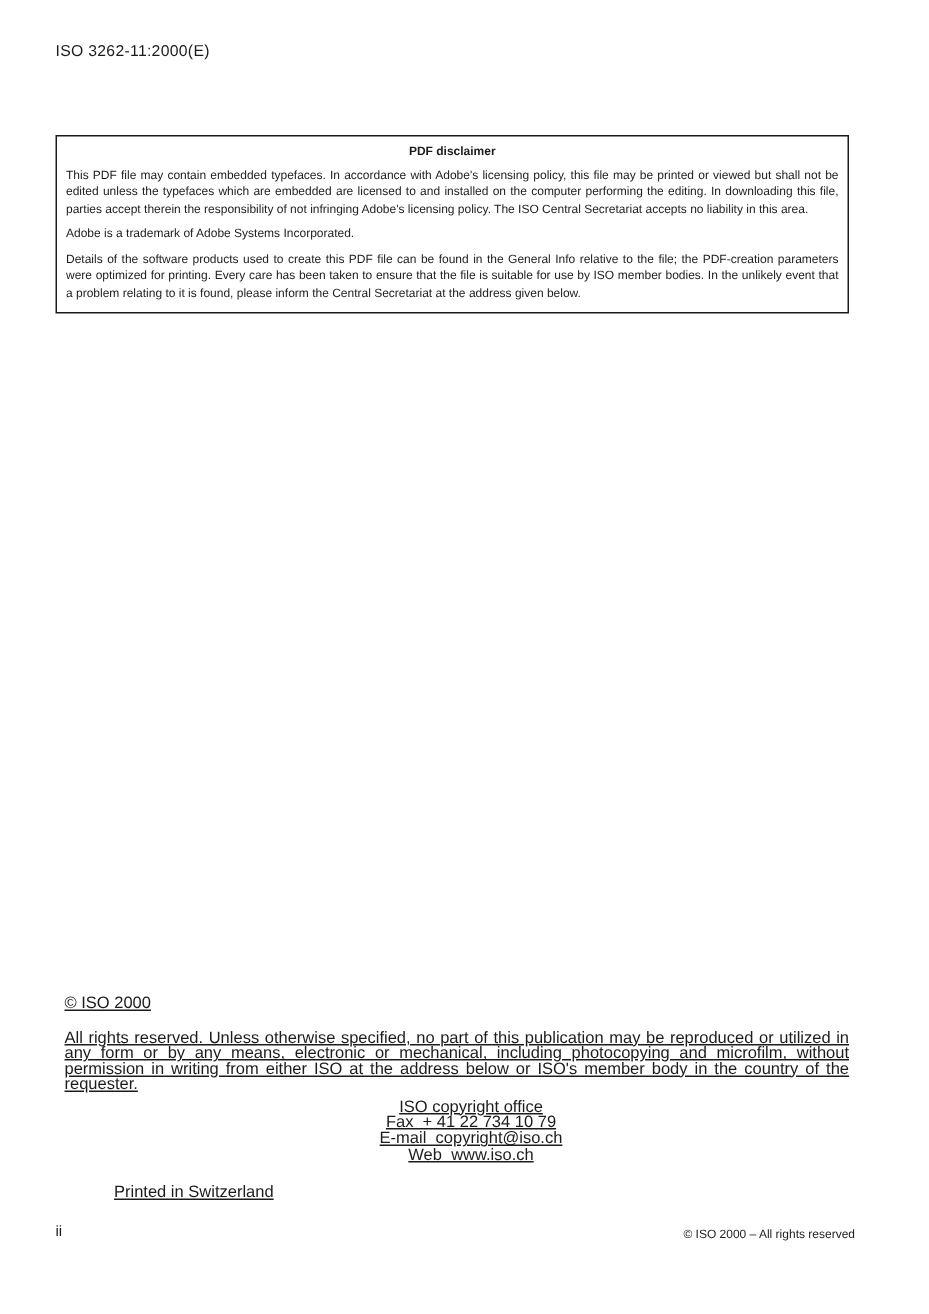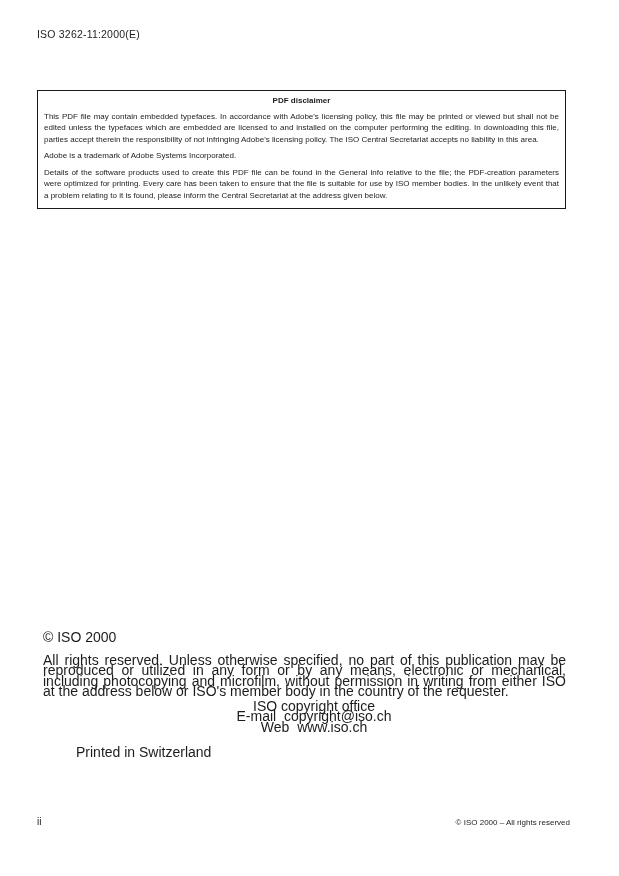--- a/index.html
+++ b/index.html
@@ -40,24 +40,25 @@
   }
   .disclaimer-box p {
     text-align: justify;
     margin-bottom: 5px;
   }
   .disclaimer-box p:last-child { margin-bottom: 0; }
 
   .copyright-section {
     position: absolute;
     left: 43px;
-    top: 632px;
+    top: 664px;
     width: 523px;
-    font-size: 14px;
+    font-size: 11px;
     line-height: 10.5px;
+    text-decoration: underline;
   }
   .copyright-notice { margin-bottom: 12px; }
   .rights-paragraph { text-align: justify; margin-bottom: 4px; }
   .address-block {
     margin-left: 19px;
     margin-top: 2px;
     line-height: 10.8px;
     text-align: center;
   }
   .address-line { white-space: pre-wrap; }
@@ -85,20 +86,21 @@
   <p>This PDF file may contain embedded typefaces. In accordance with Adobe's licensing policy, this file may be printed or viewed but shall not be edited unless the typefaces which are embedded are licensed to and installed on the computer performing the editing. In downloading this file, parties accept therein the responsibility of not infringing Adobe's licensing policy. The ISO Central Secretariat accepts no liability in this area.</p>
   <p>Adobe is a trademark of Adobe Systems Incorporated.</p>
   <p>Details of the software products used to create this PDF file can be found in the General Info relative to the file; the PDF-creation parameters were optimized for printing. Every care has been taken to ensure that the file is suitable for use by ISO member bodies. In the unlikely event that a problem relating to it is found, please inform the Central Secretariat at the address given below.</p>
 </div>
 
 <div class="copyright-section">
   <div class="copyright-notice">©  ISO 2000</div>
   <p class="rights-paragraph">All rights reserved. Unless otherwise specified, no part of this publication may be reproduced or utilized in any form or by any means, electronic or mechanical, including photocopying and microfilm, without permission in writing from either ISO at the address below or ISO's member body in the country of the requester.</p>
   <div class="address-block">
     <div class="address-line">ISO copyright office</div>
+    <div class="address-line">Fax  + 41 22 734 10 79</div>
     <div class="address-line">E-mail  copyright@iso.ch</div>
     <div class="address-line">Web  www.iso.ch</div>
   </div>
   <div class="printed-note">Printed in Switzerland</div>
 </div>
 
 <div class="doc-footer">
   <span class="page-number">ii</span>
   <span class="footer-copyright">© ISO 2000 – All rights reserved</span>
 </div>

